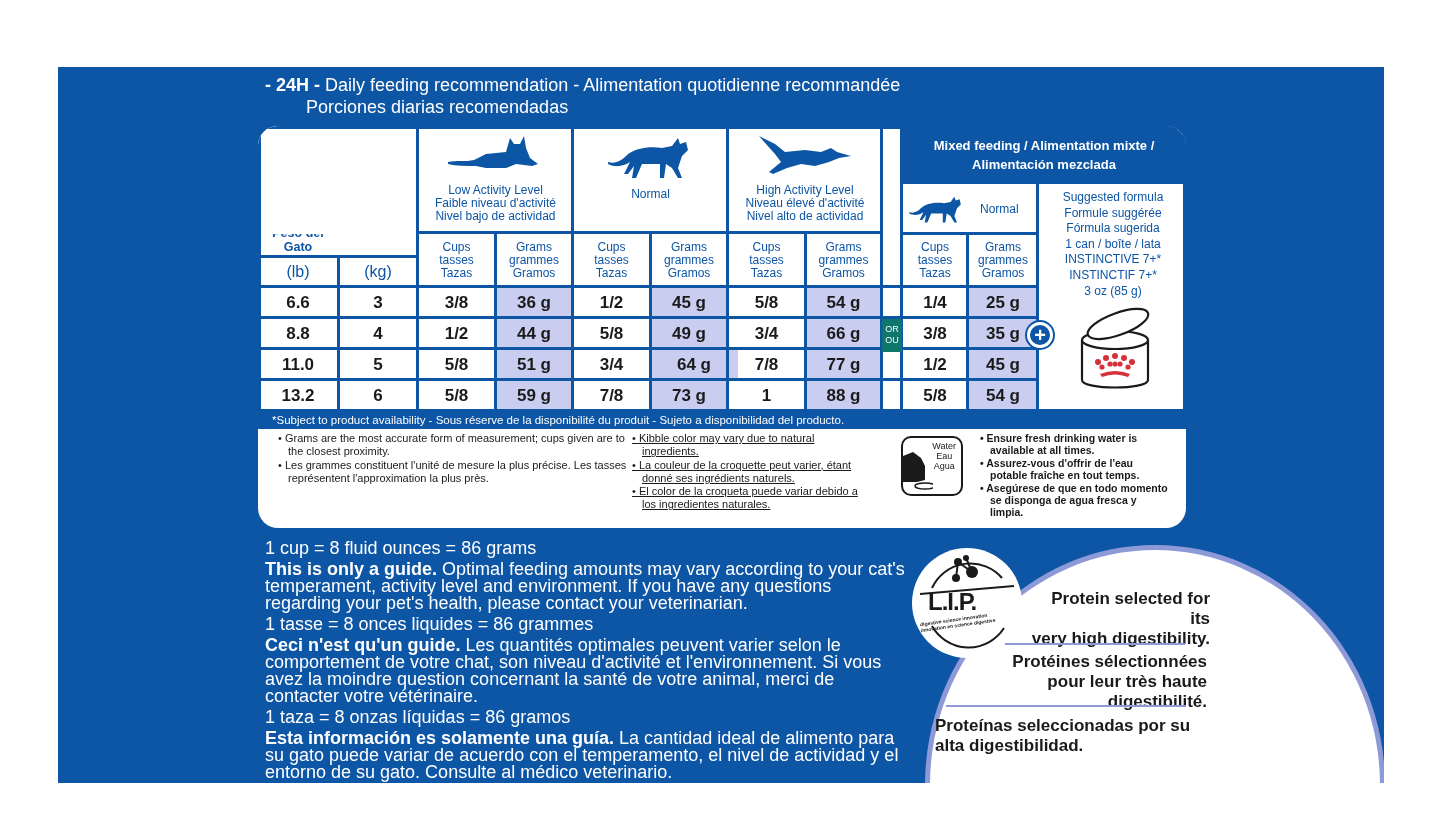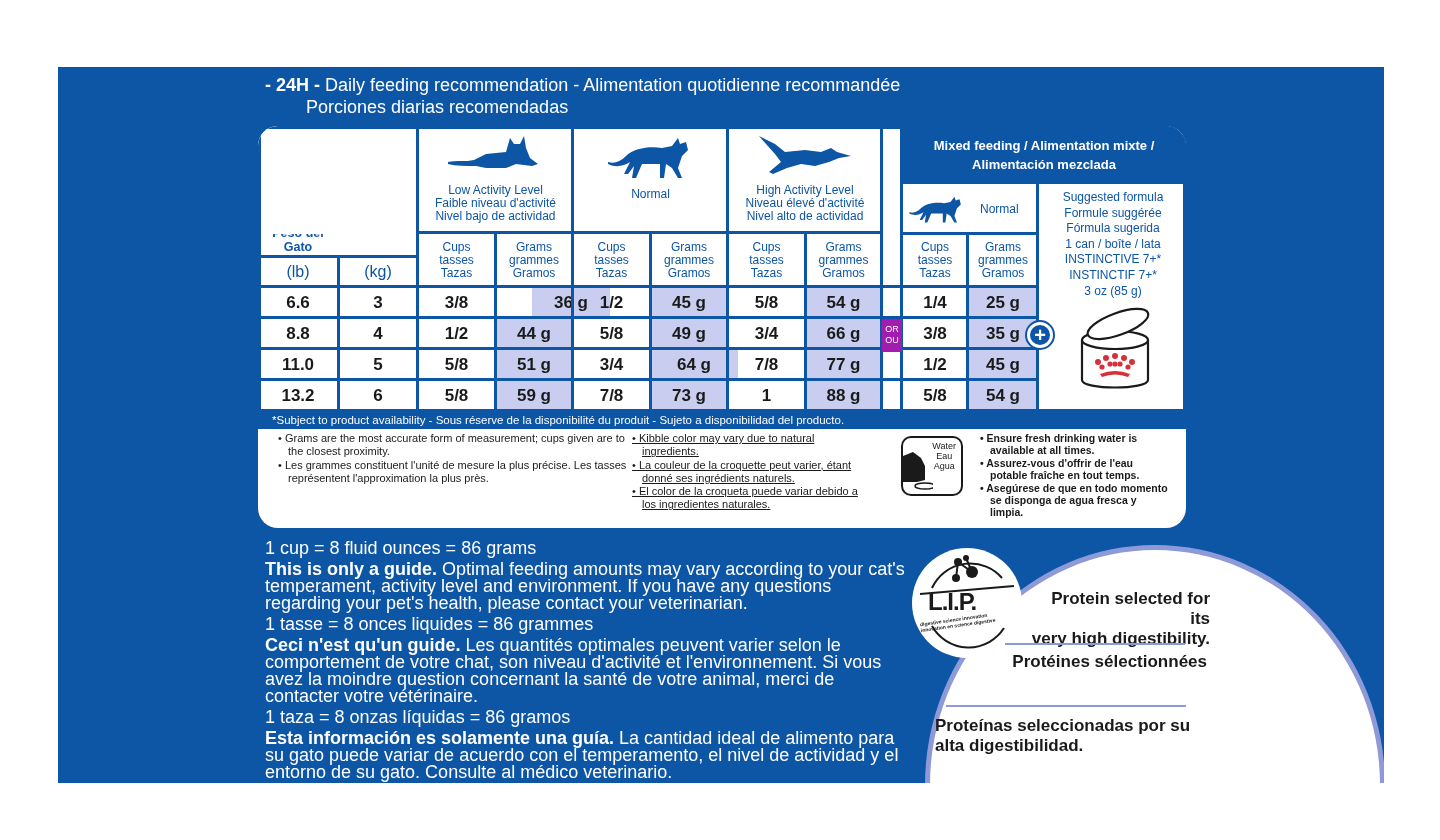--- a/index.html
+++ b/index.html
@@ -15,21 +15,21 @@
     .hdr { font-size:12.5px; line-height:14px; font-weight:bold; }
     .hdr-s { font-size:12px; line-height:13px; }
     .vline { position:absolute; background:#0d55a5; width:3px; }
     .hline { position:absolute; background:#0d55a5; height:3px; }
     .num { font-size:17px; font-weight:bold; color:#1a1a1a; }
     .gcell { background:#c9cdef; }
     .foot { position:absolute; left:0; top:285px; width:928px; height:18px; background:#0d55a5; color:#ffffff; font-size:11.5px; line-height:18px; padding-left:14px; box-sizing:border-box; }
     .notes { position:absolute; top:306px; font-size:11px; line-height:13.3px; color:#1a1a1a; }
     .notes div { padding-left:10px; text-indent:-10px; }
     .mixed-head { position:absolute; left:644px; top:0; width:284px; height:58px; background:#0d55a5; color:#fff; font-weight:bold; font-size:13px; line-height:19px; display:flex; align-items:center; justify-content:center; text-align:center; }
-    .orou { position:absolute; left:624px; top:193px; width:20px; height:33px; background:#a21caf; color:#fff; font-size:9px; line-height:11px; text-align:center; padding-top:5px; box-sizing:border-box; }
+    .orou { position:absolute; left:624px; top:193px; width:20px; height:33px; background:#0f766e; color:#fff; font-size:9px; line-height:11px; text-align:center; padding-top:5px; box-sizing:border-box; }
     .plus { position:absolute; left:769px; top:196px; width:26px; height:26px; border-radius:50%; background:#0d55a5; border:3px solid #ffffff; box-shadow:0 0 0 2px #0d55a5; color:#fff; font-size:20px; font-weight:bold; line-height:20px; text-align:center; box-sizing:border-box; }
     .suggest { position:absolute; left:782px; top:64px; width:146px; color:#0d55a5; font-size:12px; line-height:15.6px; text-align:center; }
 
     .bottom-text { position:absolute; left:265px; top:540px; width:640px; color:#ffffff; font-size:18px; line-height:17px; }
     .bottom-text p { margin:0 0 4px 0; }
     .bottom-text b { font-weight:bold; }
 
     .bubble { position:absolute; left:925px; top:545px; width:460px; height:480px; border-radius:50%; background:#ffffff; border:5px solid #8e9ad8; box-sizing:border-box; }
     .bubble-clip { position:absolute; left:0; top:0; width:1384px; height:783px; overflow:hidden; }
     .lip { position:absolute; left:912px; top:548px; width:110px; height:110px; border-radius:50%; background:#ffffff; }
@@ -195,21 +195,21 @@
       <circle cx="39" cy="58" r="2.6"></circle>
       <path d="M24 68 Q39 62 54 68 L52 71 Q39 66 26 71 Z"></path>
     </g>
   </svg>
 
   <div>
     <div>
       <div class="cell num" style="left:0;top:161px;width:80px;height:31px;">6.6</div>
       <div class="cell num" style="left:80px;top:161px;width:80px;height:31px;">3</div>
       <div class="cell num" style="left:160px;top:161px;width:77px;height:31px;">3/8</div>
-      <div class="cell num gcell" style="left:237px;top:161px;width:78px;height:31px;margin-left:37px;">36 g</div>
+      <div class="cell num gcell" style="left:237px;top:161px;width:78px;height:31px;">36 g</div>
       <div class="cell num" style="left:315px;top:161px;width:77px;height:31px;">1/2</div>
       <div class="cell num gcell" style="left:392px;top:161px;width:78px;height:31px;">45 g</div>
       <div class="cell num" style="left:470px;top:161px;width:77px;height:31px;">5/8</div>
       <div class="cell num gcell" style="left:547px;top:161px;width:77px;height:31px;">54 g</div>
       <div class="cell num" style="left:644px;top:161px;width:66px;height:31px;">1/4</div>
       <div class="cell num gcell" style="left:710px;top:161px;width:70px;height:31px;">25 g</div>
     </div>
     <div>
       <div class="cell num" style="left:0;top:192px;width:80px;height:31px;">8.8</div>
       <div class="cell num" style="left:80px;top:192px;width:80px;height:31px;">4</div>
@@ -340,18 +340,19 @@
   </div>
 </div>
 
 <div class="protein" style="left:1030px;top:589px;width:180px;text-align:right;">
   <div>Protein selected for its</div>
     <div>very high digestibility.</div>
 </div>
 <div class="sep" style="left:1005px;top:643px;width:180px;"></div>
 <div class="protein" style="left:945px;top:652px;width:262px;text-align:right;">
   <div>Protéines sélectionnées</div>
+    <div>pour leur très haute digestibilité.</div>
 </div>
 <div class="sep" style="left:946px;top:705px;width:240px;"></div>
 <div class="protein" style="left:935px;top:716px;width:270px;">
   <div>Proteínas seleccionadas por su</div>
     <div>alta digestibilidad.</div>
 </div>
 
 </body></html>

